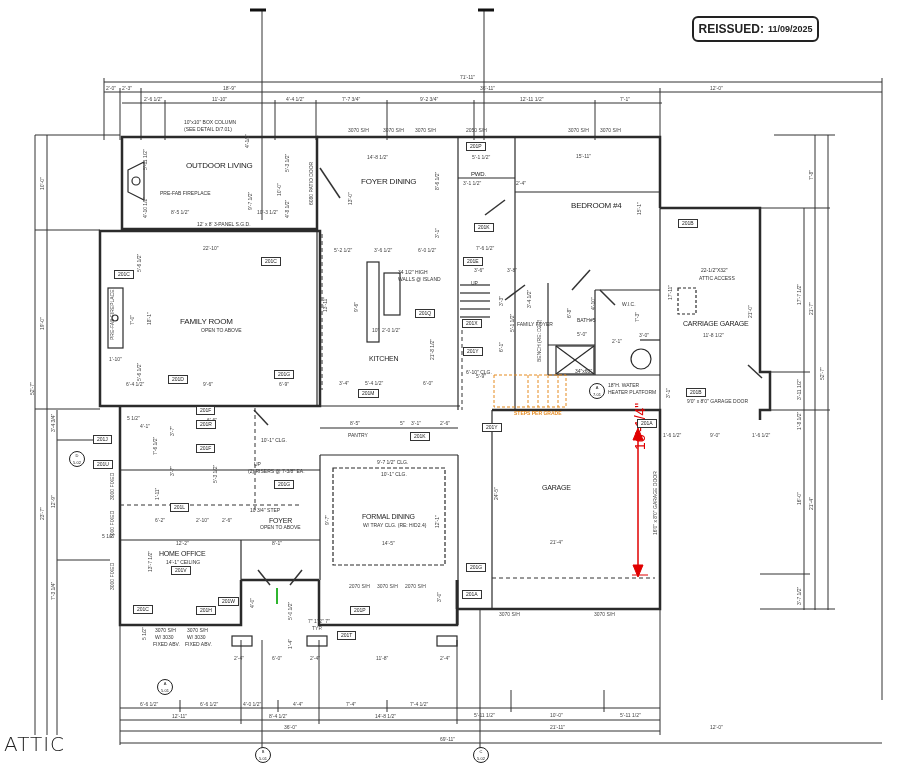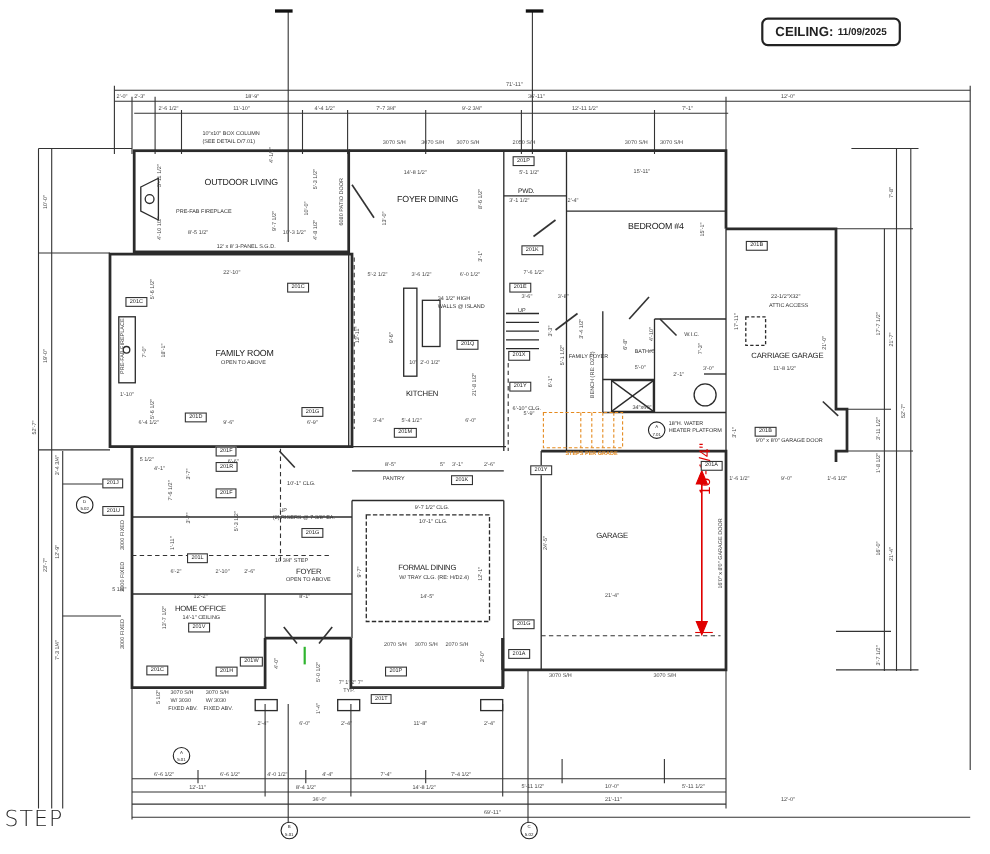--- a/index.html
+++ b/index.html
@@ -190,25 +190,25 @@
     <line x1="505" y1="200" x2="485" y2="215"></line>
     <line x1="572" y1="290" x2="590" y2="270"></line>
     <line x1="505" y1="300" x2="525" y2="285"></line>
     <line x1="600" y1="290" x2="615" y2="305"></line>
     <line x1="748" y1="365" x2="762" y2="378"></line>
     <line x1="254" y1="410" x2="268" y2="425"></line>
   </g>
 </svg>
 
 <div id="reissued">
-  <span>CEILING:</span>
+  <span>REISSUED:</span>
   <span class="d">11/09/2025</span>
 </div>
 
-<div id="logo">STEP</div>
+<div id="logo">ATTIC</div>
 
 <span class="lbl dim" style="left:460px;top:75px">71'-11"</span>
 <span class="lbl dim" style="left:106px;top:86px">2'-0"</span>
 <span class="lbl dim" style="left:122px;top:86px">2'-3"</span>
 <span class="lbl dim" style="left:223px;top:86px">18'-9"</span>
 <span class="lbl dim" style="left:480px;top:86px">36'-11"</span>
 <span class="lbl dim" style="left:710px;top:86px">12'-0"</span>
 <span class="lbl dim" style="left:144px;top:97px">2'-6 1/2"</span>
 <span class="lbl dim" style="left:212px;top:97px">11'-10"</span>
 <span class="lbl dim" style="left:286px;top:97px">4'-4 1/2"</span>
@@ -248,21 +248,21 @@
 <span class="lbl vdim" style="left:435px;top:238px">3'-1"</span>
 
 <span class="lbl room" style="left:571px;top:202px">BEDROOM #4</span>
 <span class="lbl dim" style="left:576px;top:154px">15'-11"</span>
 <span class="lbl vdim" style="left:637px;top:215px">15'-1"</span>
 <span class="lbl room" style="left:471px;top:171px;font-size:6px">PWD.</span>
 <span class="lbl dim" style="left:472px;top:155px">5'-1 1/2"</span>
 <span class="lbl dim" style="left:463px;top:181px">3'-1 1/2"</span>
 <span class="lbl dim" style="left:516px;top:181px">2'-4"</span>
 
-<span class="lbl room" style="left:196px;top:318px">FAMILY ROOM</span>
+<span class="lbl room" style="left:180px;top:318px">FAMILY ROOM</span>
 <span class="lbl sub" style="left:201px;top:328px">OPEN TO ABOVE</span>
 <span class="lbl dim" style="left:203px;top:246px">22'-10"</span>
 <span class="lbl vdim" style="left:147px;top:325px">18'-1"</span>
 <span class="lbl vdim" style="left:130px;top:325px">7'-0"</span>
 <span class="lbl vdim" style="left:110px;top:340px;">PRE-FAB FIREPLACE</span>
 <span class="lbl vdim" style="left:137px;top:272px">5'-6 1/2"</span>
 <span class="lbl vdim" style="left:137px;top:381px">5'-6 1/2"</span>
 <span class="lbl dim" style="left:109px;top:357px">1'-10"</span>
 <span class="lbl dim" style="left:126px;top:382px">6'-4 1/2"</span>
 <span class="lbl dim" style="left:203px;top:382px">9'-6"</span>

